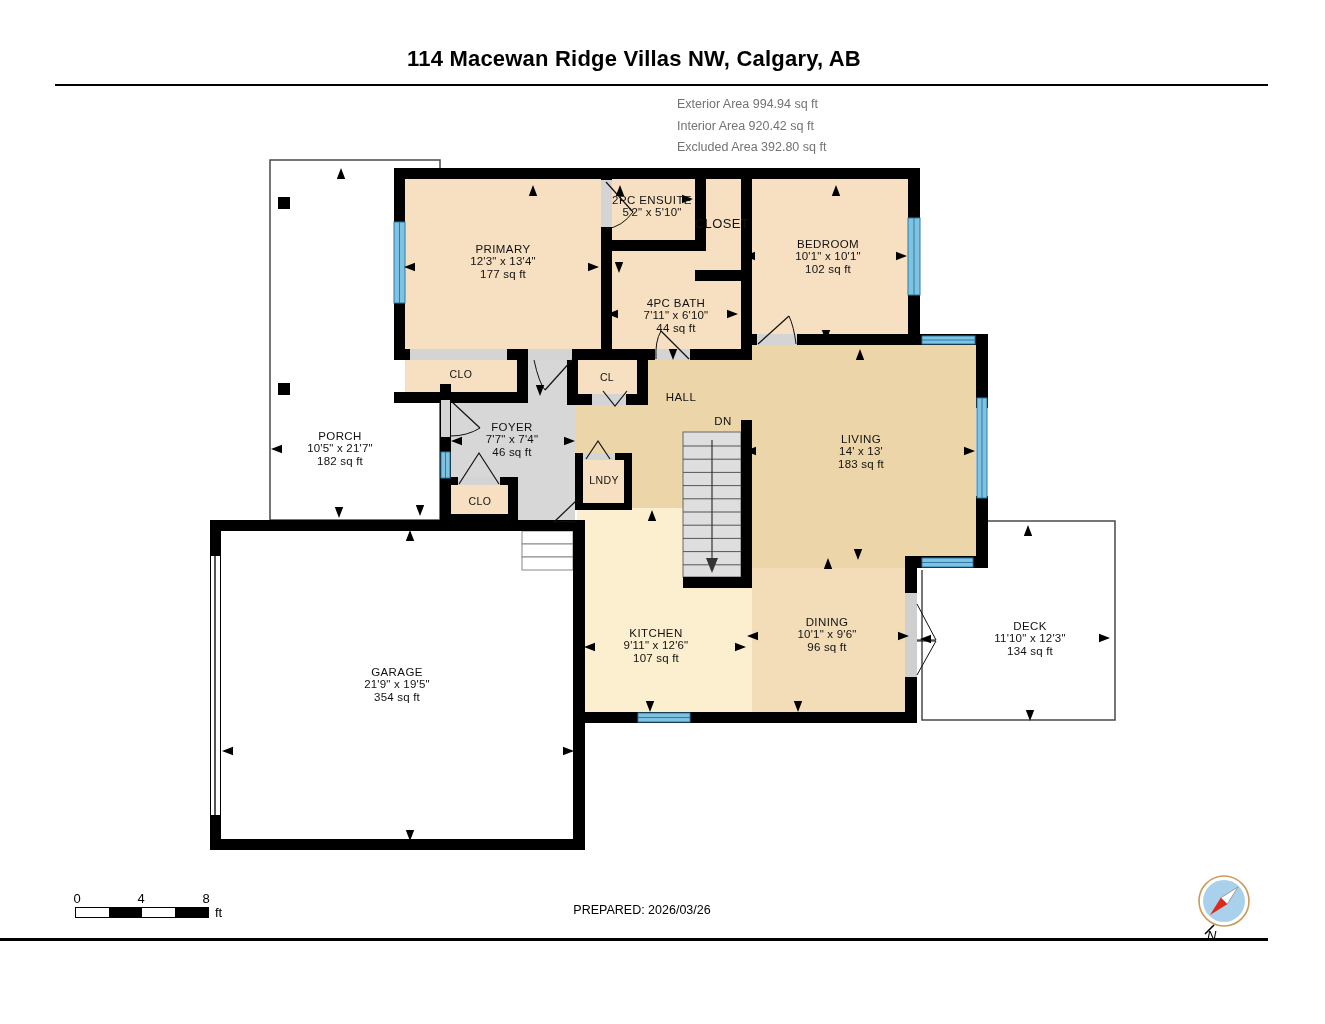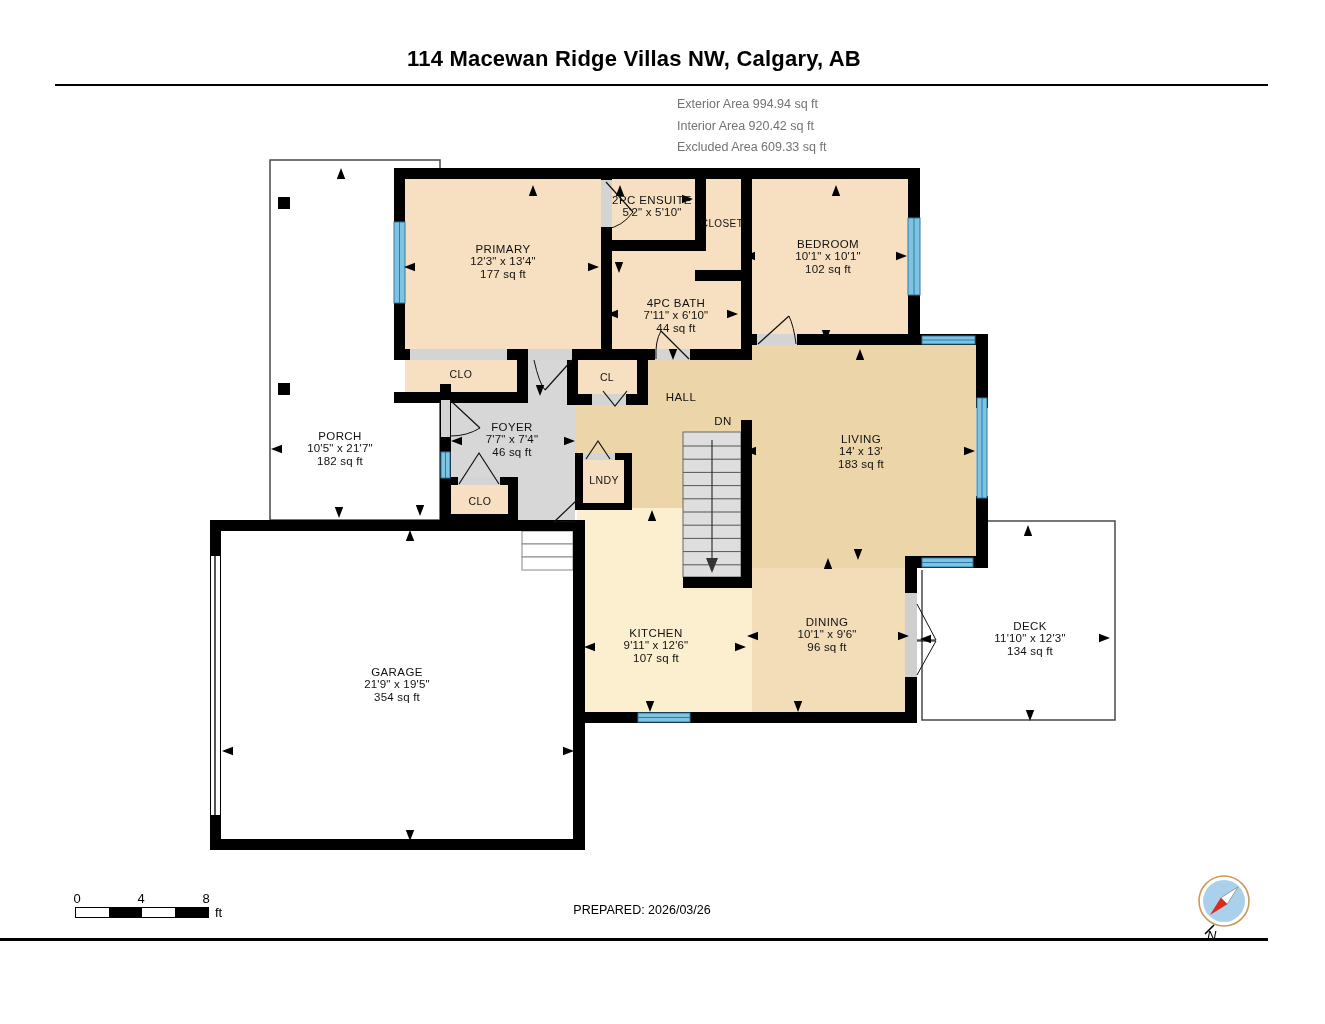--- a/index.html
+++ b/index.html
@@ -8,21 +8,21 @@
   .title{position:absolute;top:46px;left:0;width:100%;text-align:center;
          font-size:22px;font-weight:bold;letter-spacing:.2px;color:#000;}
   .rule-top{position:absolute;left:55px;top:84px;width:1213px;height:2px;background:#000;}
   .floor-label{position:absolute;left:0;top:94px;width:662px;text-align:right;
                font-size:12.5px;font-weight:bold;color:#000;}
   .area-lines{position:absolute;left:677px;top:94px;font-size:12.5px;color:#737373;line-height:21.5px;}
   svg.plan{position:absolute;left:0;top:0;}
   .room-label{position:absolute;transform:translateX(-50%);text-align:center;
               font-size:11.5px;line-height:12.3px;letter-spacing:.2px;color:#111;white-space:nowrap;}
   .room-label .rn{letter-spacing:.4px;}
-  .lbl-sm{font-size:10px;letter-spacing:.6px;}
+  .lbl-sm{font-size:13px;letter-spacing:.6px;}
   .lbl-md{font-size:10.5px;letter-spacing:.5px;}
   .scalebar{position:absolute;left:75px;top:893px;width:170px;height:30px;font-size:13px;color:#000;}
   .scalebar .tick{position:absolute;top:-2px;transform:translateX(-50%);}
   .scalebar .bar{position:absolute;left:0;top:14px;width:132px;height:9px;border:1px solid #000;display:flex;}
   .scalebar .seg{flex:1 0 auto;height:100%;}
   .scalebar .unit{position:absolute;left:140px;top:12px;}
   .prepared{position:absolute;left:8px;top:903px;width:100%;text-align:center;font-size:12.5px;color:#000;}
   .compass{position:absolute;left:1194px;top:872px;}
   .rule-bottom{position:absolute;left:0;top:938px;width:1325px;height:3px;background:#000;}
   .disclaimer{position:absolute;left:55px;top:949px;width:1230px;font-size:11px;color:#000;}
@@ -30,21 +30,21 @@
 </head>
 <body>
 
 <div class="page">
 
   <div class="title">114 Macewan Ridge Villas NW, Calgary, AB</div>
   <div class="rule-top"></div>
   <div class="area-lines">
     <div>Exterior Area 994.94 sq ft</div>
     <div>Interior Area 920.42 sq ft</div>
-    <div>Excluded Area 609.33 sq ft</div>
+    <div>Excluded Area 392.80 sq ft</div>
   </div>
 
   <svg id="plan" class="plan" width="1325" height="1024" viewBox="0 0 1325 1024">
       <rect x="270" y="160" width="170" height="360" fill="#ffffff" stroke="#4a4a4a" stroke-width="1.5"></rect>
       <path d="M985,521 L1115,521 L1115,720 L922,720 L922,570" fill="#ffffff" stroke="#4a4a4a" stroke-width="1.5"></path>
       <rect x="440" y="360" width="135" height="160" fill="#D7D7D7"></rect>
       <rect x="575" y="360" width="177" height="150" fill="#ECD5A8"></rect>
       <rect x="752" y="345" width="224" height="223" fill="#ECD5A8"></rect>
       <rect x="577" y="508" width="175" height="205" fill="#FBEFCF"></rect>
       <rect x="752" y="568" width="153" height="145" fill="#F3DCB8"></rect>

